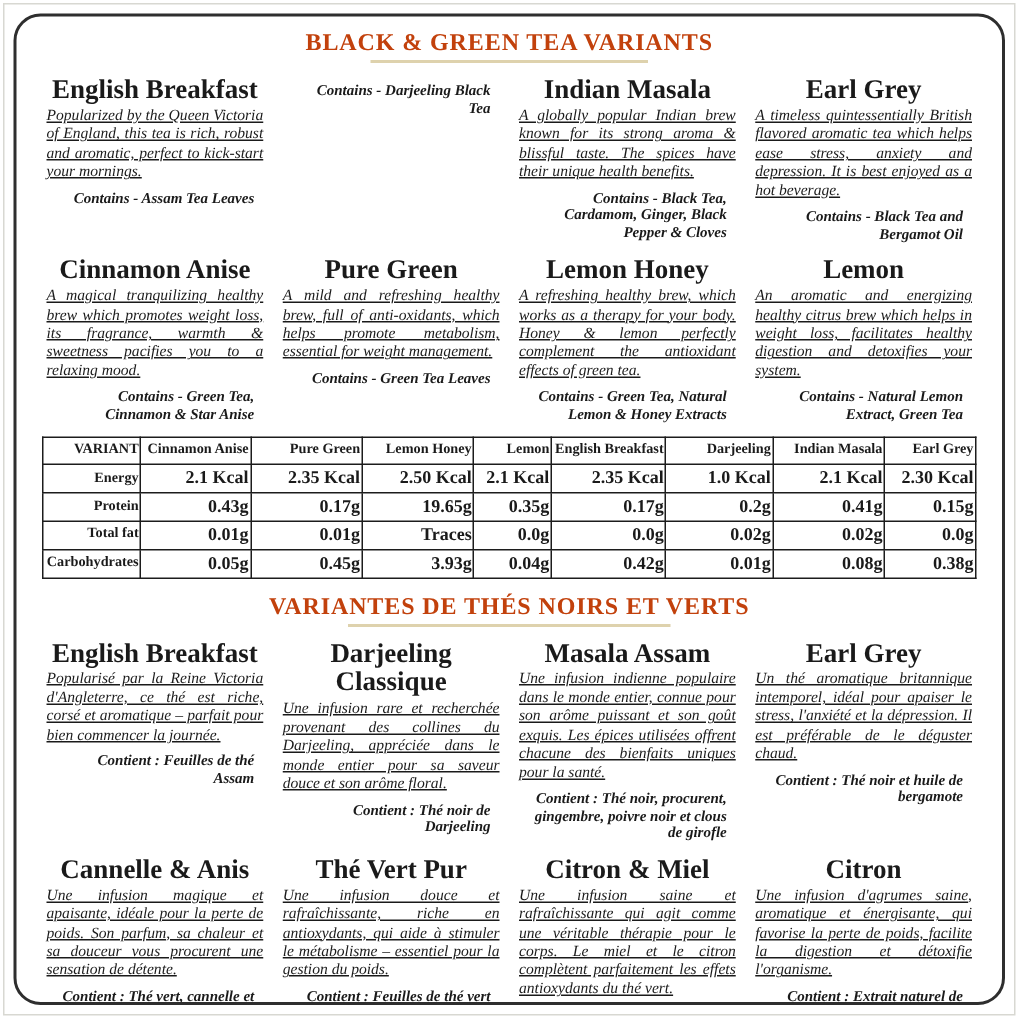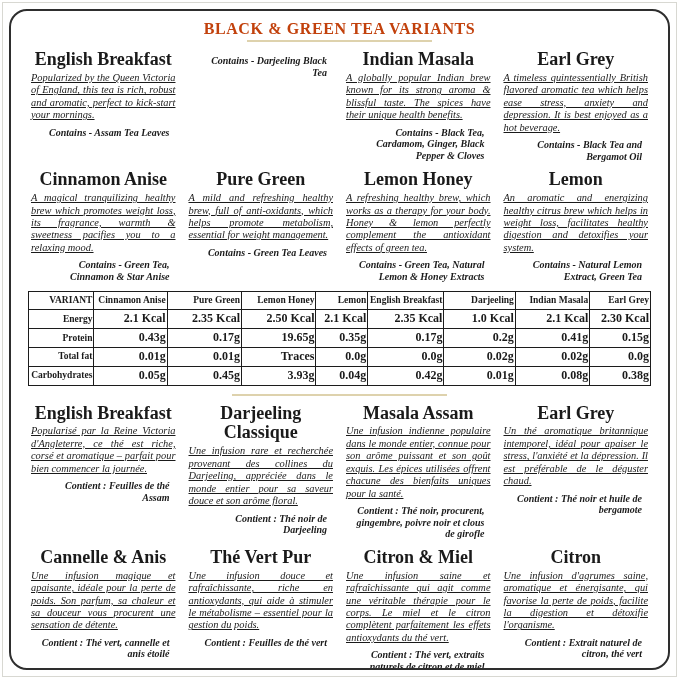--- a/index.html
+++ b/index.html
@@ -162,20 +162,21 @@
               <td>0.42g</td>
               <td>0.01g</td>
               <td>0.08g</td>
               <td>0.38g</td>
             </tr>
           </tbody>
       </table>
     </section>
 
     <section class="sec sec-fr">
+      <h1 class="sec-title">VARIANTES DE THÉS NOIRS ET VERTS</h1>
       <div class="underline"></div>
       <div class="cards">
   <div class="card">
     <h2 class="tea-name">English Breakfast</h2>
     <p class="tea-desc">Popularisé par la Reine Victoria d'Angleterre, ce thé est riche, corsé et aromatique – parfait pour bien commencer la journée.</p>
     <p class="tea-contains">Contient : Feuilles de thé Assam</p>
   </div>
 
   <div class="card">
     <h2 class="tea-name">Darjeeling Classique</h2>

